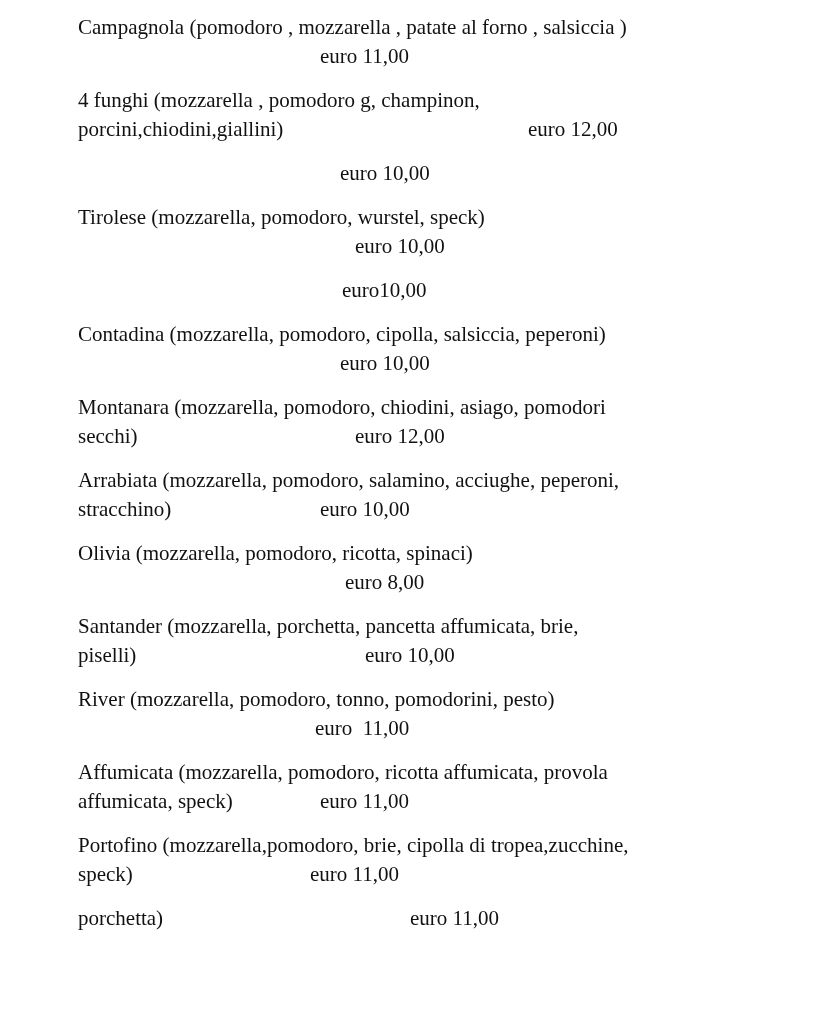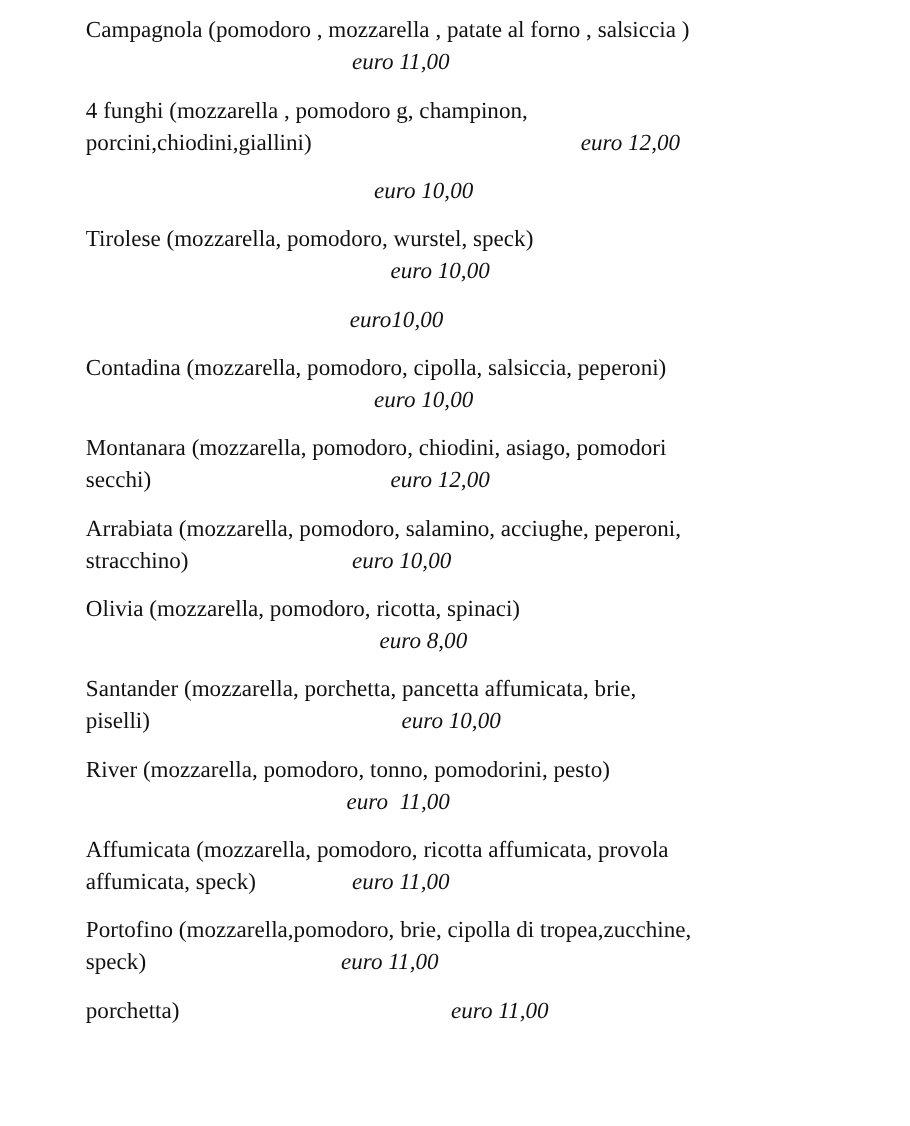--- a/index.html
+++ b/index.html
@@ -34,28 +34,27 @@
     height: 29px;
     white-space: nowrap;
   }
   .cont {
     white-space: pre;
   }
   .price {
     position: absolute;
     top: 0;
     white-space: pre;
-    font-style: italic;
   }
   
   .item-1  .price { left: 242px; }
   .item-2  .price { left: 450px; }
   .item-3  .price { left: 262px; }
   .item-4  .price { left: 277px; }
-  .item-5  .price { left: 240px; }
+  .item-5  .price { left: 264px; }
   .item-6  .price { left: 262px; }
   .item-7  .price { left: 277px; }
   .item-8  .price { left: 242px; }
   .item-9  .price { left: 267px; text-align: center; }
   .item-10 .price { left: 287px; }
   .item-11 .price { left: 237px; }
   .item-12 .price { left: 242px; }
   .item-13 .price { left: 232px; }
   .item-14 .price { left: 332px; }
 </style>

